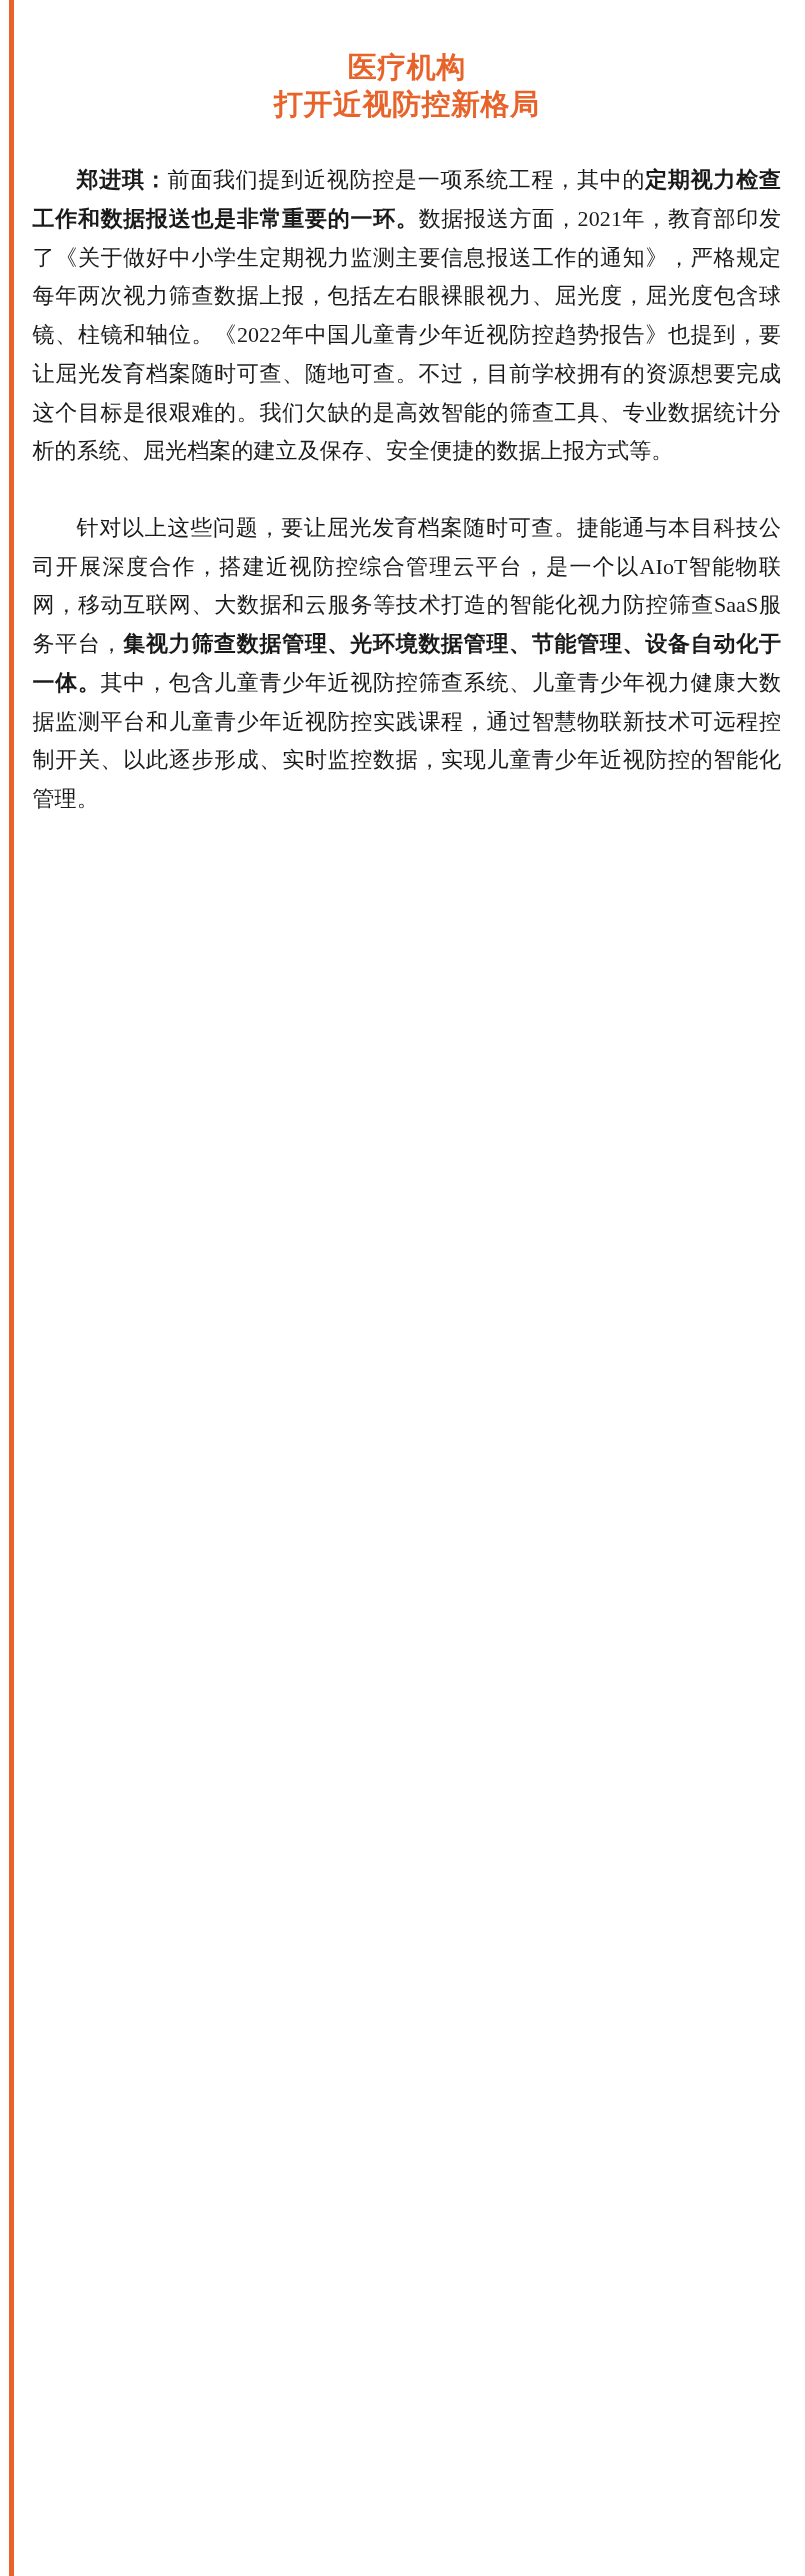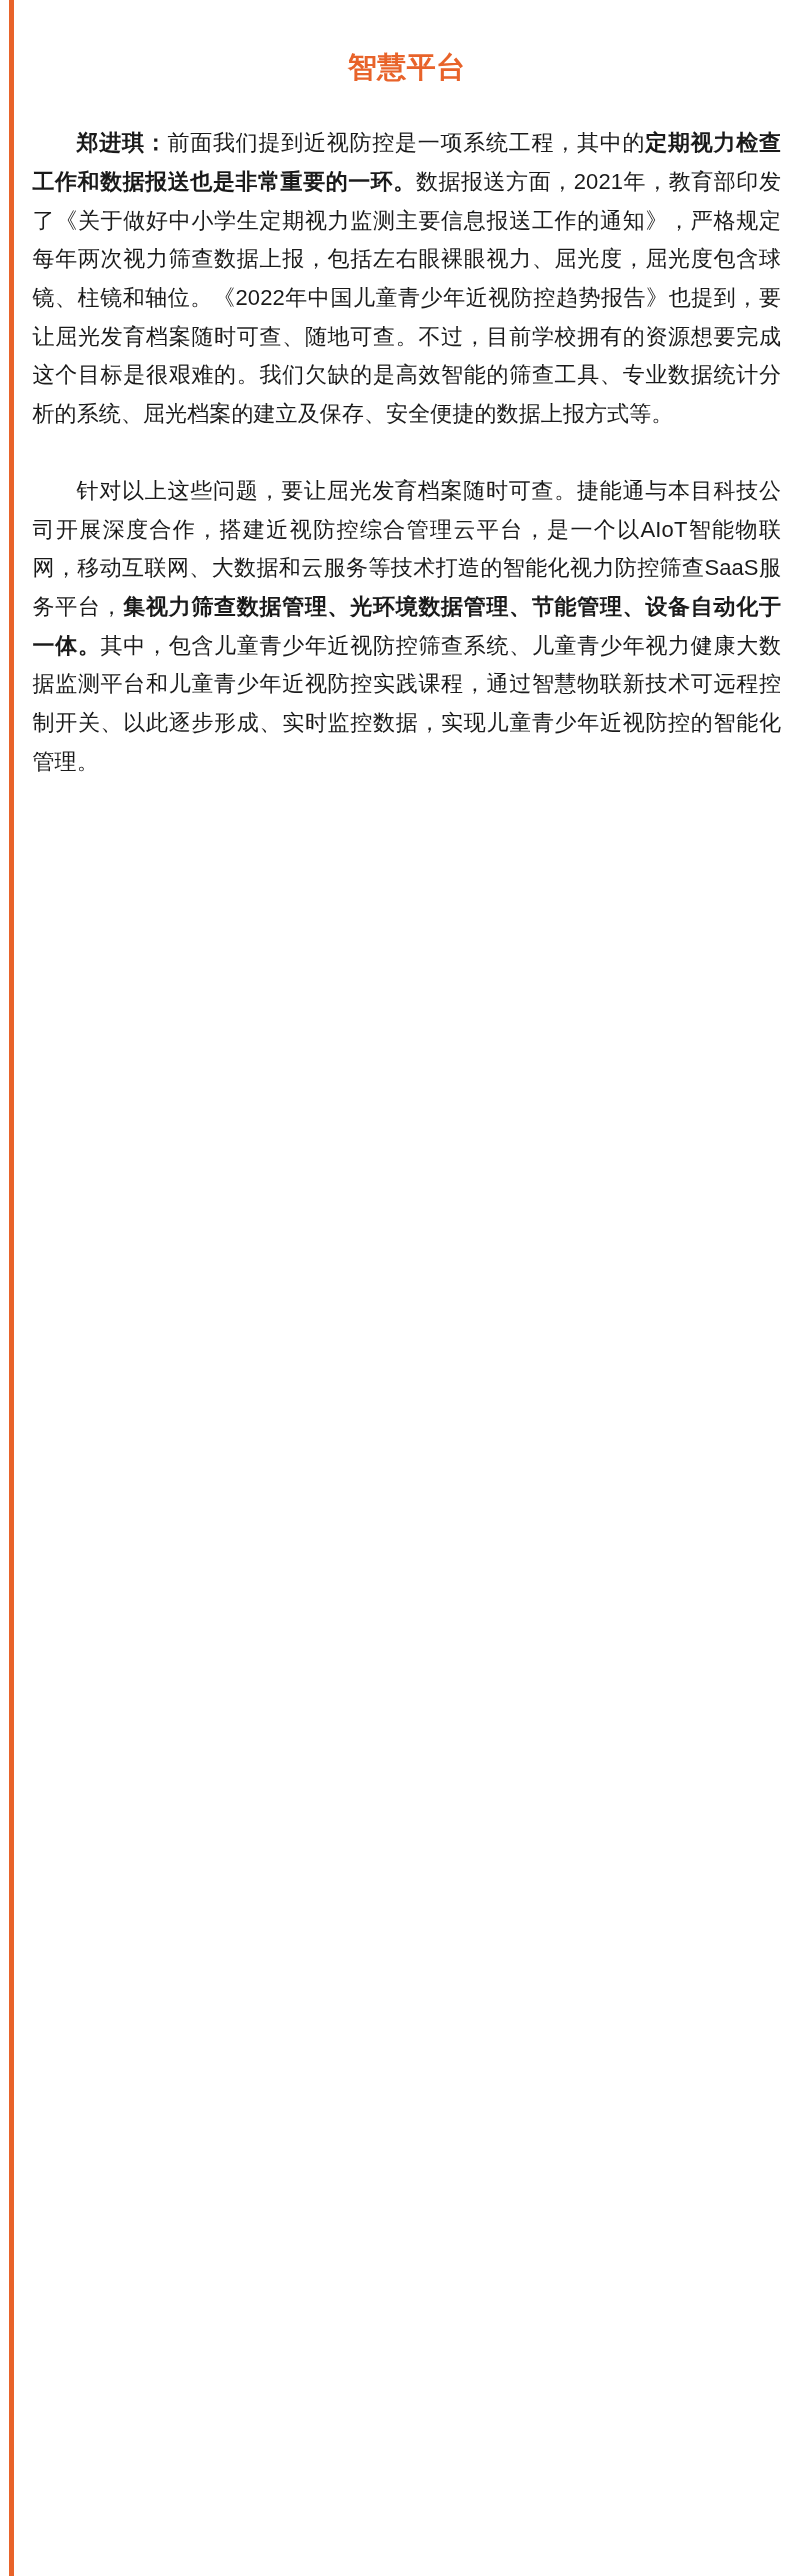--- a/index.html
+++ b/index.html
@@ -50,21 +50,21 @@
   .para {
     color: #1a1a1a;
     font-size: 22px;
     line-height: 1.76;
     text-align: justify;
     text-justify: inter-ideograph;
     letter-spacing: 0.1px;
   }
   .p-gap-1 { margin-top: 52px; }
   .p-gap { margin-top: 38px; }
-  .indent { text-indent: 44px; }
+  .indent { text-indent: 44px; font-family: Liberation Serif, serif; }
   .q-label {
     color: #e8632a;
     font-weight: bold;
   }
   .a-label {
     color: #1a1a1a;
     font-weight: bold;
   }
   .em {
     font-weight: bold;
@@ -75,21 +75,22 @@
 </head>
 <body>
 
 <div class="page">
 
   <div class="left-rule"></div>
 
   <div class="content">
 
     <div class="title-block">
-      <div class="title-line">智慧平台</div>
+      <div class="title-line">医疗机构</div>
+      <div class="title-line">打开近视防控新格局</div>
     </div>
 
 
     <p class="para p-gap indent">
       <span class="a-label">郑进琪：</span><span>前面我们提到近视防控是一项系统工程，其中的</span><span class="em">定期视力检查工作和数据报送也是非常重要的一环。</span><span>数据报送方面，2021年，教育部印发了《关于做好中小学生定期视力监测主要信息报送工作的通知》，严格规定每年两次视力筛查数据上报，包括左右眼裸眼视力、屈光度，屈光度包含球镜、柱镜和轴位。《2022年中国儿童青少年近视防控趋势报告》也提到，要让屈光发育档案随时可查、随地可查。不过，目前学校拥有的资源想要完成这个目标是很艰难的。我们欠缺的是高效智能的筛查工具、专业数据统计分析的系统、屈光档案的建立及保存、安全便捷的数据上报方式等。</span>
     </p>
 
     <p class="para p-gap indent">
       <span>针对以上这些问题，要让屈光发育档案随时可查。捷能通与本目科技公司开展深度合作，搭建近视防控综合管理云平台，是一个以AIoT智能物联网，移动互联网、大数据和云服务等技术打造的智能化视力防控筛查SaaS服务平台，</span><span class="em">集视力筛查数据管理、光环境数据管理、节能管理、设备自动化于一体。</span><span>其中，包含儿童青少年近视防控筛查系统、儿童青少年视力健康大数据监测平台和儿童青少年近视防控实践课程，通过智慧物联新技术可远程控制开关、以此逐步形成、实时监控数据，实现儿童青少年近视防控的智能化管理。</span>
     </p>

